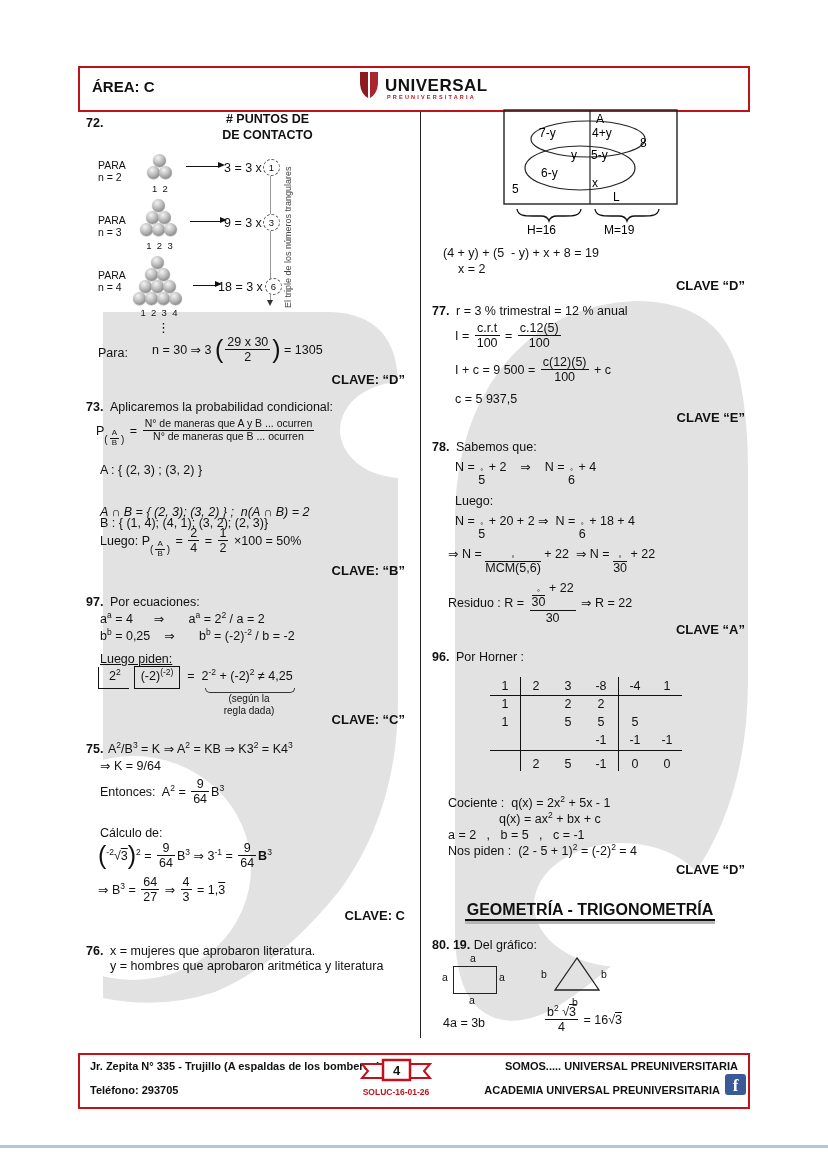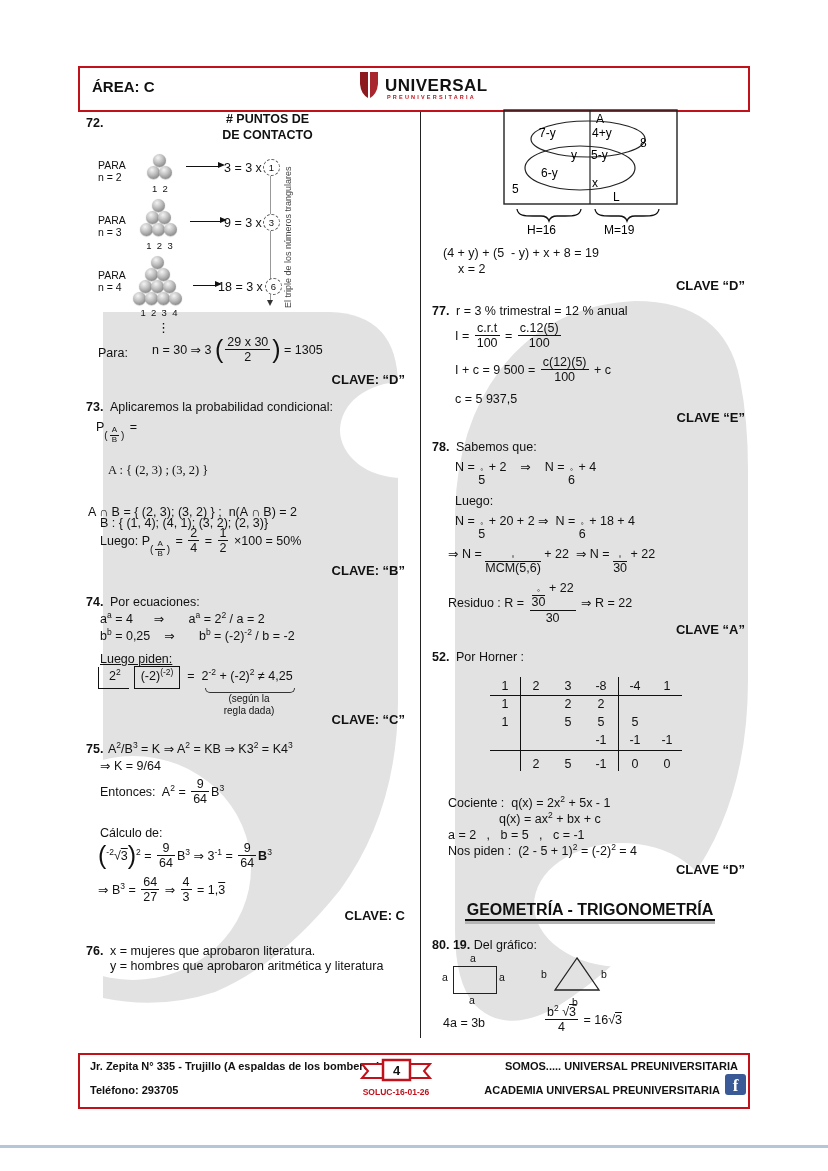--- a/index.html
+++ b/index.html
@@ -168,37 +168,40 @@
         <b>29 x 30</b>
         <i>2</i>
       </span><span class="bp">)</span> = 1305</div>
   <div class="clave" style="left:240px;top:372px;">CLAVE: “D”</div>
 
   <div class="t b" style="left:86px;top:400px;">73.</div>
   <div class="t" style="left:110px;top:400px;">Aplicaremos la probabilidad condicional:</div>
   <div class="t" style="left:96px;top:419px;">P<span class="psub">(<span class="fr frs">
           <b>A</b>
           <i>B</i>
-        </span>)</span> = </div>
-  <div class="t" style="left:108px;top:463px;font-family:Liberation Serif, serif;">A : { (2, 3) ; (3, 2) }</div>
+        </span>)</span> = <span class="fr frt">
+        <b>N° de maneras que A y B ... ocurren</b>
+        <i>N° de maneras que B ... ocurren</i>
+      </span></div>
+  <div class="t" style="left:100px;top:463px;">A : { (2, 3) ; (3, 2) }</div>
   <div class="t" style="left:100px;top:479px;margin-top:37px;">B : { (1, 4); (4, 1); (3, 2); (2, 3)}</div>
-  <div class="t" style="left:88px;top:505px;">A ∩ B = { (2, 3); (3, 2) } ;&nbsp; n(A ∩ B) = 2</div>
+  <div class="t" style="left:100px;top:505px;font-style:italic;">A ∩ B = { (2, 3); (3, 2) } ;&nbsp; n(A ∩ B) = 2</div>
   <div class="t" style="left:100px;top:527px;">Luego: P<span class="psub">(<span class="fr frs">
           <b>A</b>
           <i>B</i>
         </span>)</span> = <span class="fr">
         <b>2</b>
         <i>4</i>
       </span> = <span class="fr">
         <b>1</b>
         <i>2</i>
       </span> ×100 = 50%</div>
   <div class="clave" style="left:240px;top:563px;">CLAVE: “B”</div>
 
-  <div class="t b" style="left:86px;top:595px;">74.</div>
+  <div class="t b" style="left:86px;top:595px;">97.</div>
   <div class="t" style="left:110px;top:595px;">Por ecuaciones:</div>
   <div class="t" style="left:100px;top:612px;">a<sup>a</sup> = 4&nbsp;&nbsp;&nbsp;&nbsp;&nbsp;&nbsp;⇒&nbsp;&nbsp;&nbsp;&nbsp;&nbsp;&nbsp;&nbsp;a<sup>a</sup> = 2<sup>2</sup> / a = 2</div>
   <div class="t" style="left:100px;top:629px;">b<sup>b</sup> = 0,25&nbsp;&nbsp;&nbsp;&nbsp;⇒&nbsp;&nbsp;&nbsp;&nbsp;&nbsp;&nbsp;&nbsp;b<sup>b</sup> = (-2)<sup>-2</sup> / b = -2</div>
   <div class="t ul" style="left:100px;top:652px;">Luego piden:</div>
   <div class="t" style="left:98px;top:666px;"><span class="op1">2<sup>2</sup></span><span class="op2">(-2)<sup>(-2)</sup></span>&nbsp; =&nbsp; <span class="ub">2<sup>-2</sup> + (-2)<sup>2</sup></span> ≠ 4,25</div>
   <div class="ubrace" style="left:205px;top:688px;width:88px;"></div>
   <div class="t ctr" style="left:212px;top:693px;width:74px;font-size:10px;line-height:1.15;">(según la<br>regla dada)</div>
   <div class="clave" style="left:240px;top:712px;">CLAVE: “C”</div>
 
   <div class="t b" style="left:86px;top:742px;">75.</div>
@@ -295,21 +298,21 @@
       </span> + 22</div>
   <div class="t" style="left:448px;top:582px;">Residuo : R = <span class="fr">
         <b><span class="mo ln">
             <s>°</s>
             <u>30</u>
           </span> + 22</b>
         <i>30</i>
       </span> ⇒ R = 22</div>
   <div class="clave" style="left:580px;top:622px;">CLAVE “A”</div>
 
-  <div class="t b" style="left:432px;top:650px;">52.</div>
+  <div class="t b" style="left:432px;top:650px;">96.</div>
   <div class="t" style="left:456px;top:650px;">Por Horner :</div>
   <div class="hgrid">
     <span>1</span>
       <span>2</span>
       <span>3</span>
       <span>-8</span>
       <span>-4</span>
       <span>1</span>
     <span>1</span>
       <span></span>

